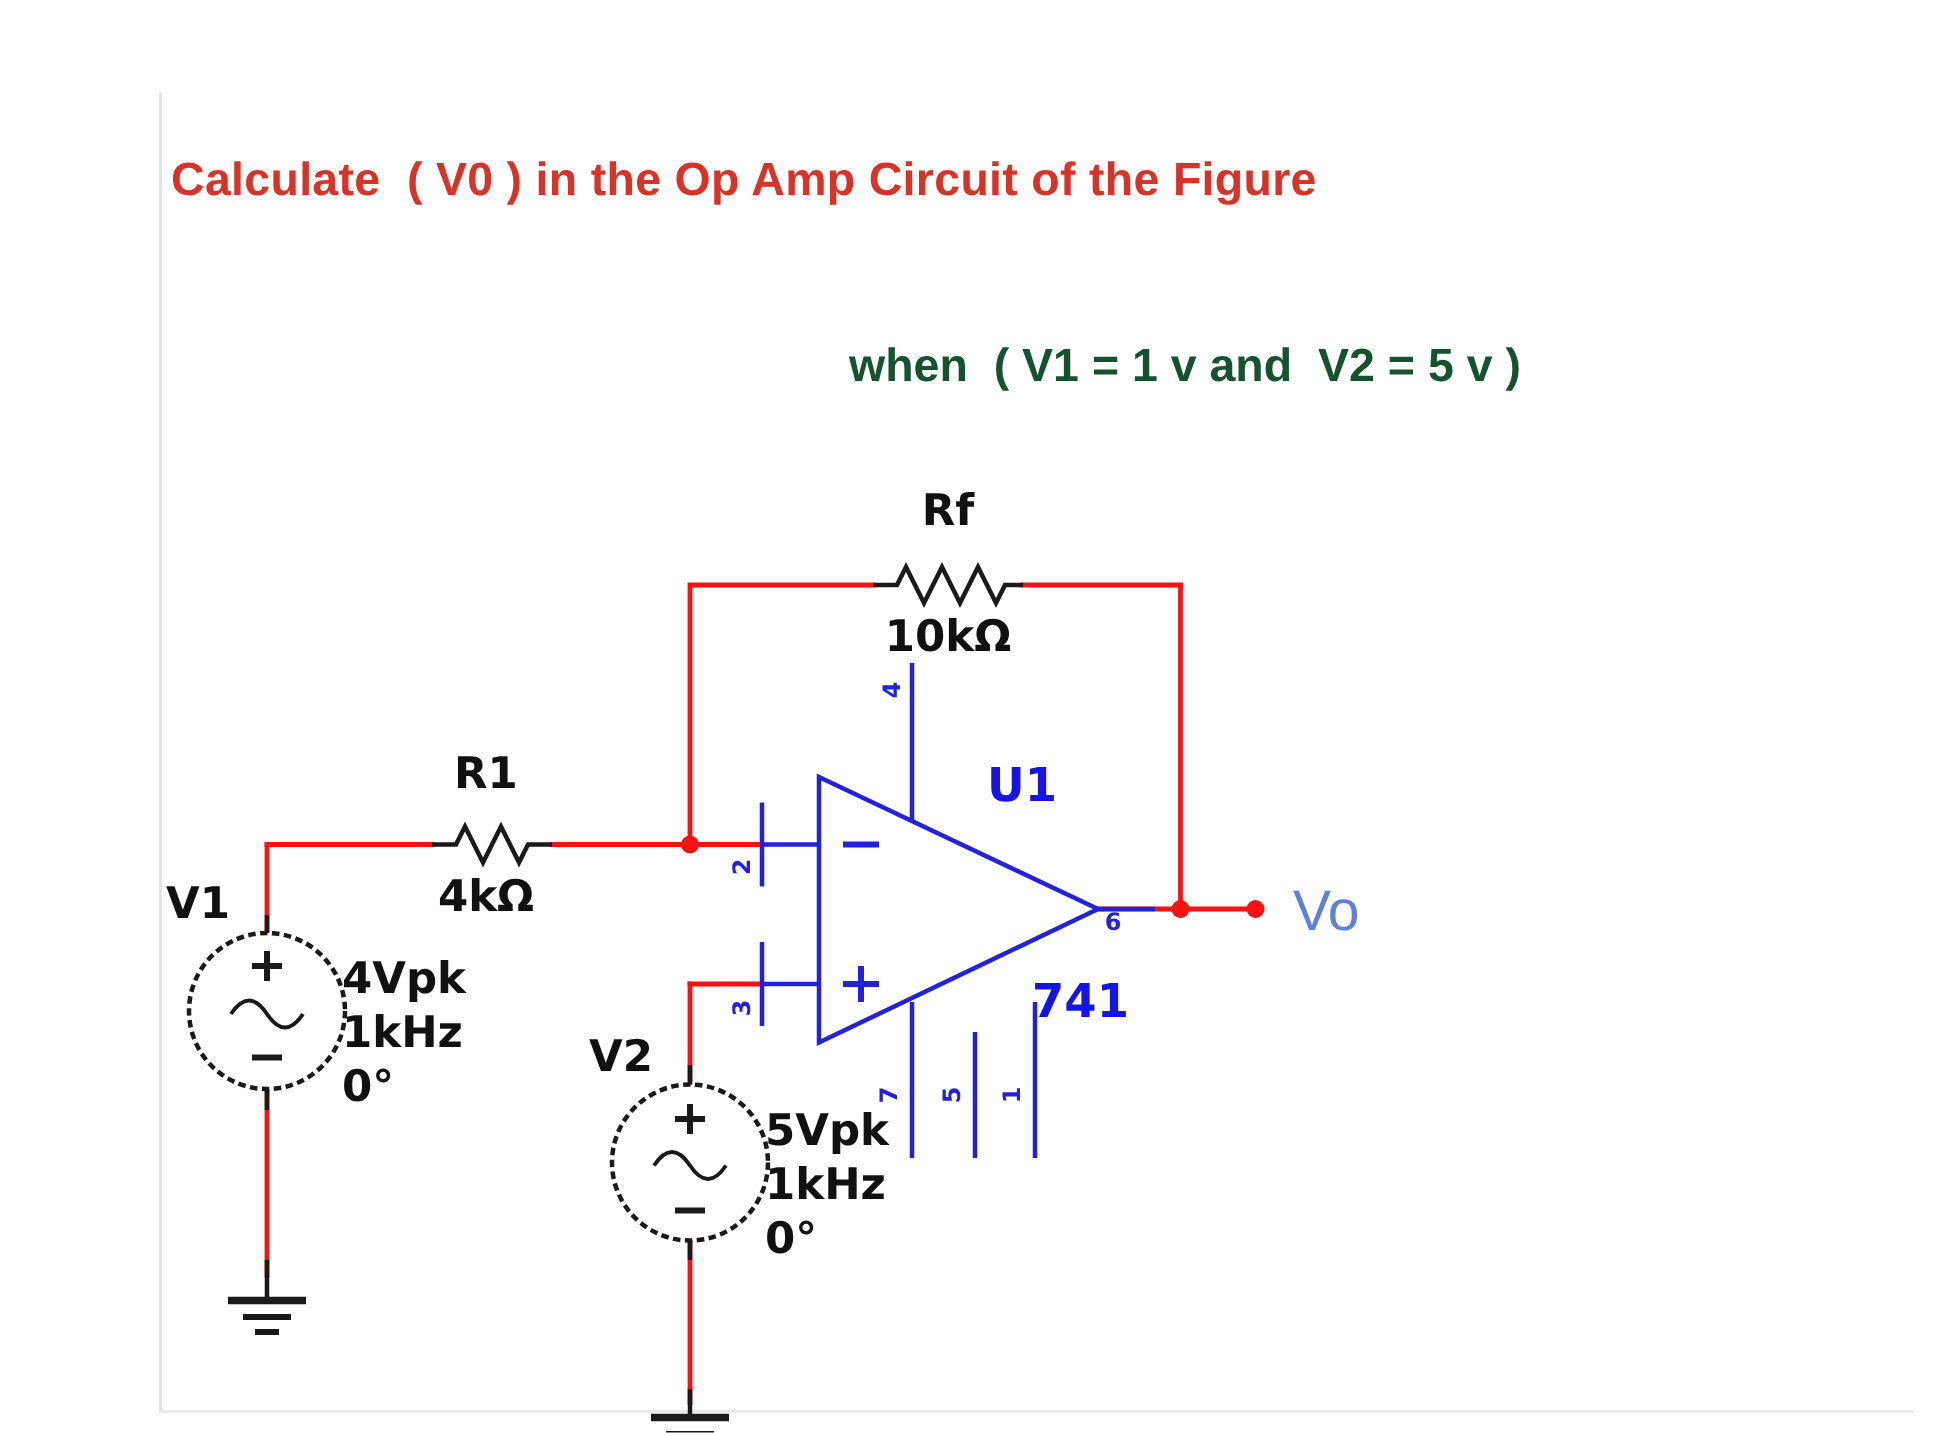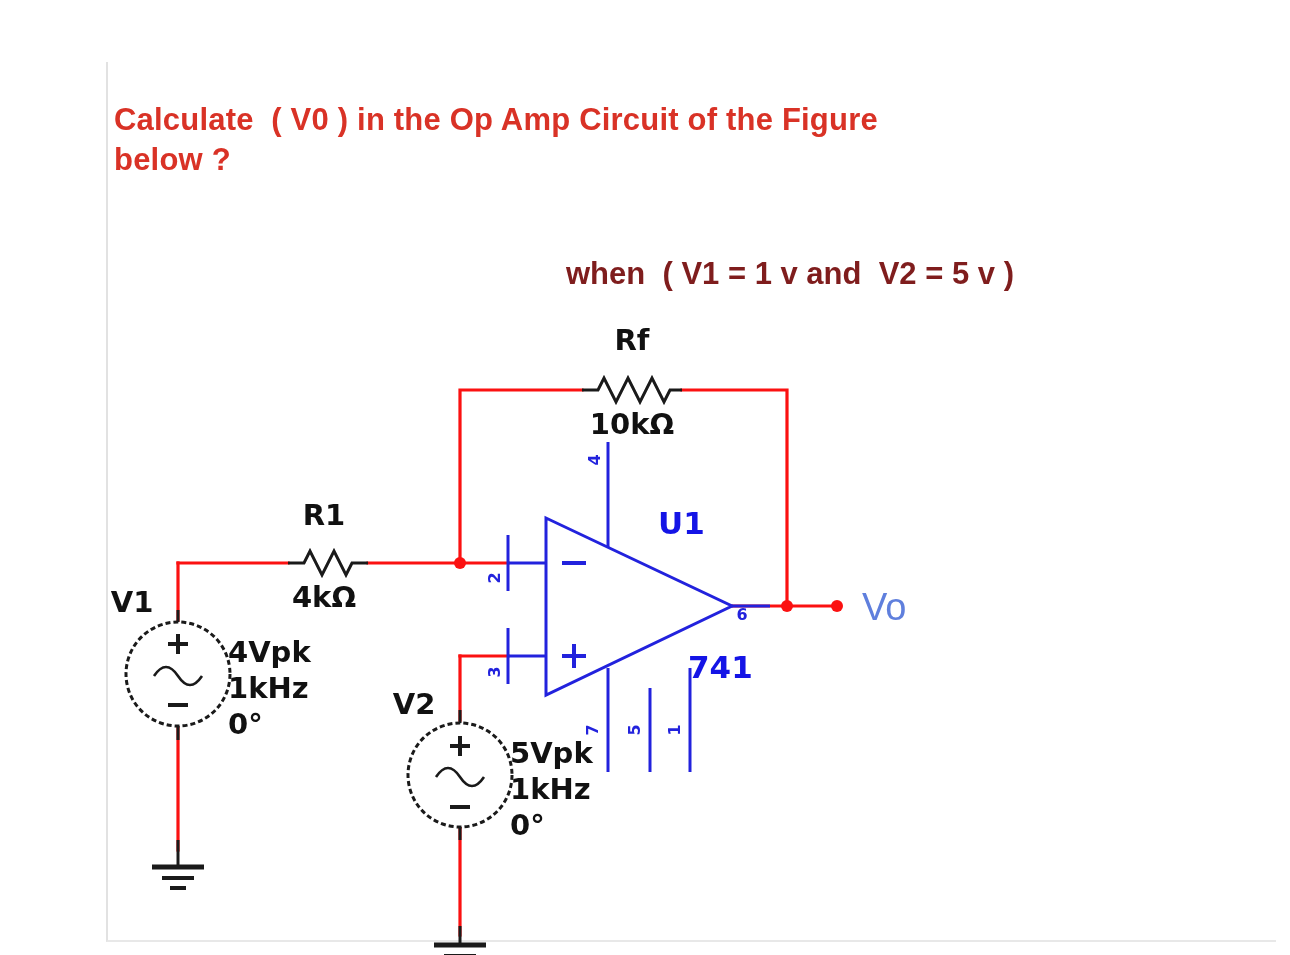--- a/index.html
+++ b/index.html
@@ -50,24 +50,23 @@
     letter-spacing: 0.2px;
     white-space: pre;
   }
 
   #condition-line {
     position: absolute;
     left: 566px;
     top: 224px;
     font-size: 31px;
     font-weight: bold;
-    color: #7f1d1d;
+    color: #14532d;
     line-height: 40px;
     white-space: pre;
-    margin-top: 30px;
   }
 
   #circuit-wrap {
     position: absolute;
     left: 110px;
     top: 280px;
     width: 820px;
     height: 640px;
     margin-top: 40px;
   }
@@ -96,21 +95,20 @@
 </style>
 </head>
 <body>
 
 <div id="slide">
 
   <div id="content-frame"></div>
 
   <div id="question-block">
     <div class="q-line">Calculate  ( V0 ) in the Op Amp Circuit of the Figure</div>
-    <div class="q-line">below ?</div>
   </div>
 
   <div id="condition-line">when  ( V1 = 1 v and  V2 = 5 v )</div>
 
   <div id="circuit-wrap">
     <svg id="circuit-svg" width="820" height="640" viewBox="0 0 820 640" xmlns="http://www.w3.org/2000/svg">
 
       <g stroke="#fb1111" stroke-width="3.2" fill="none" stroke-linecap="square">
 
         <path d="M 350 243 L 350 70 L 472 70"></path>

